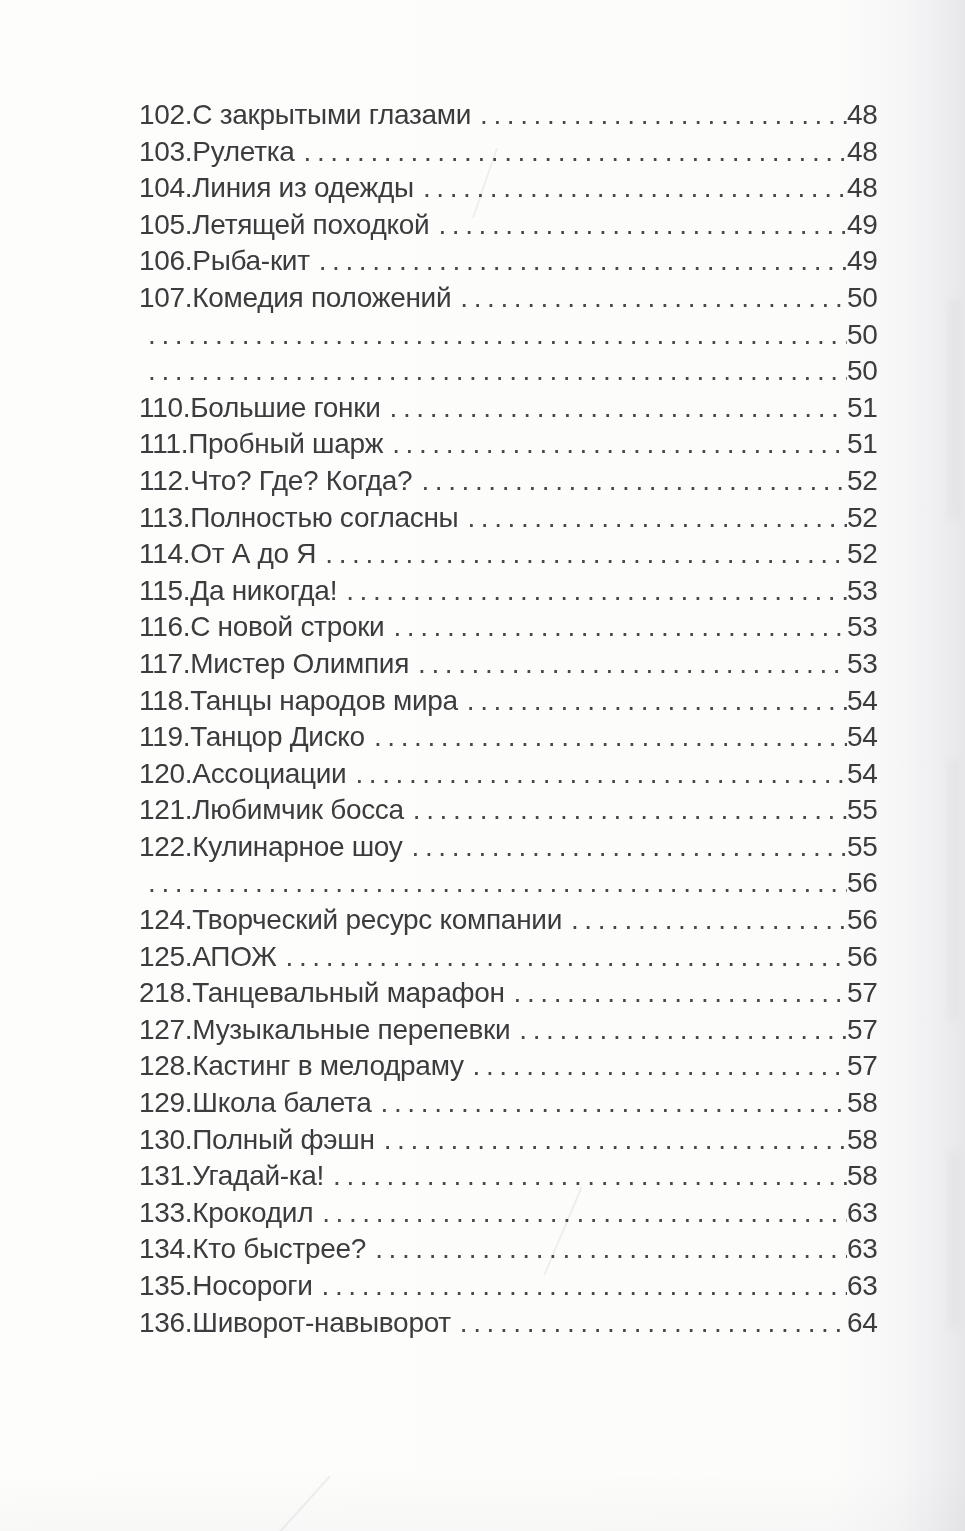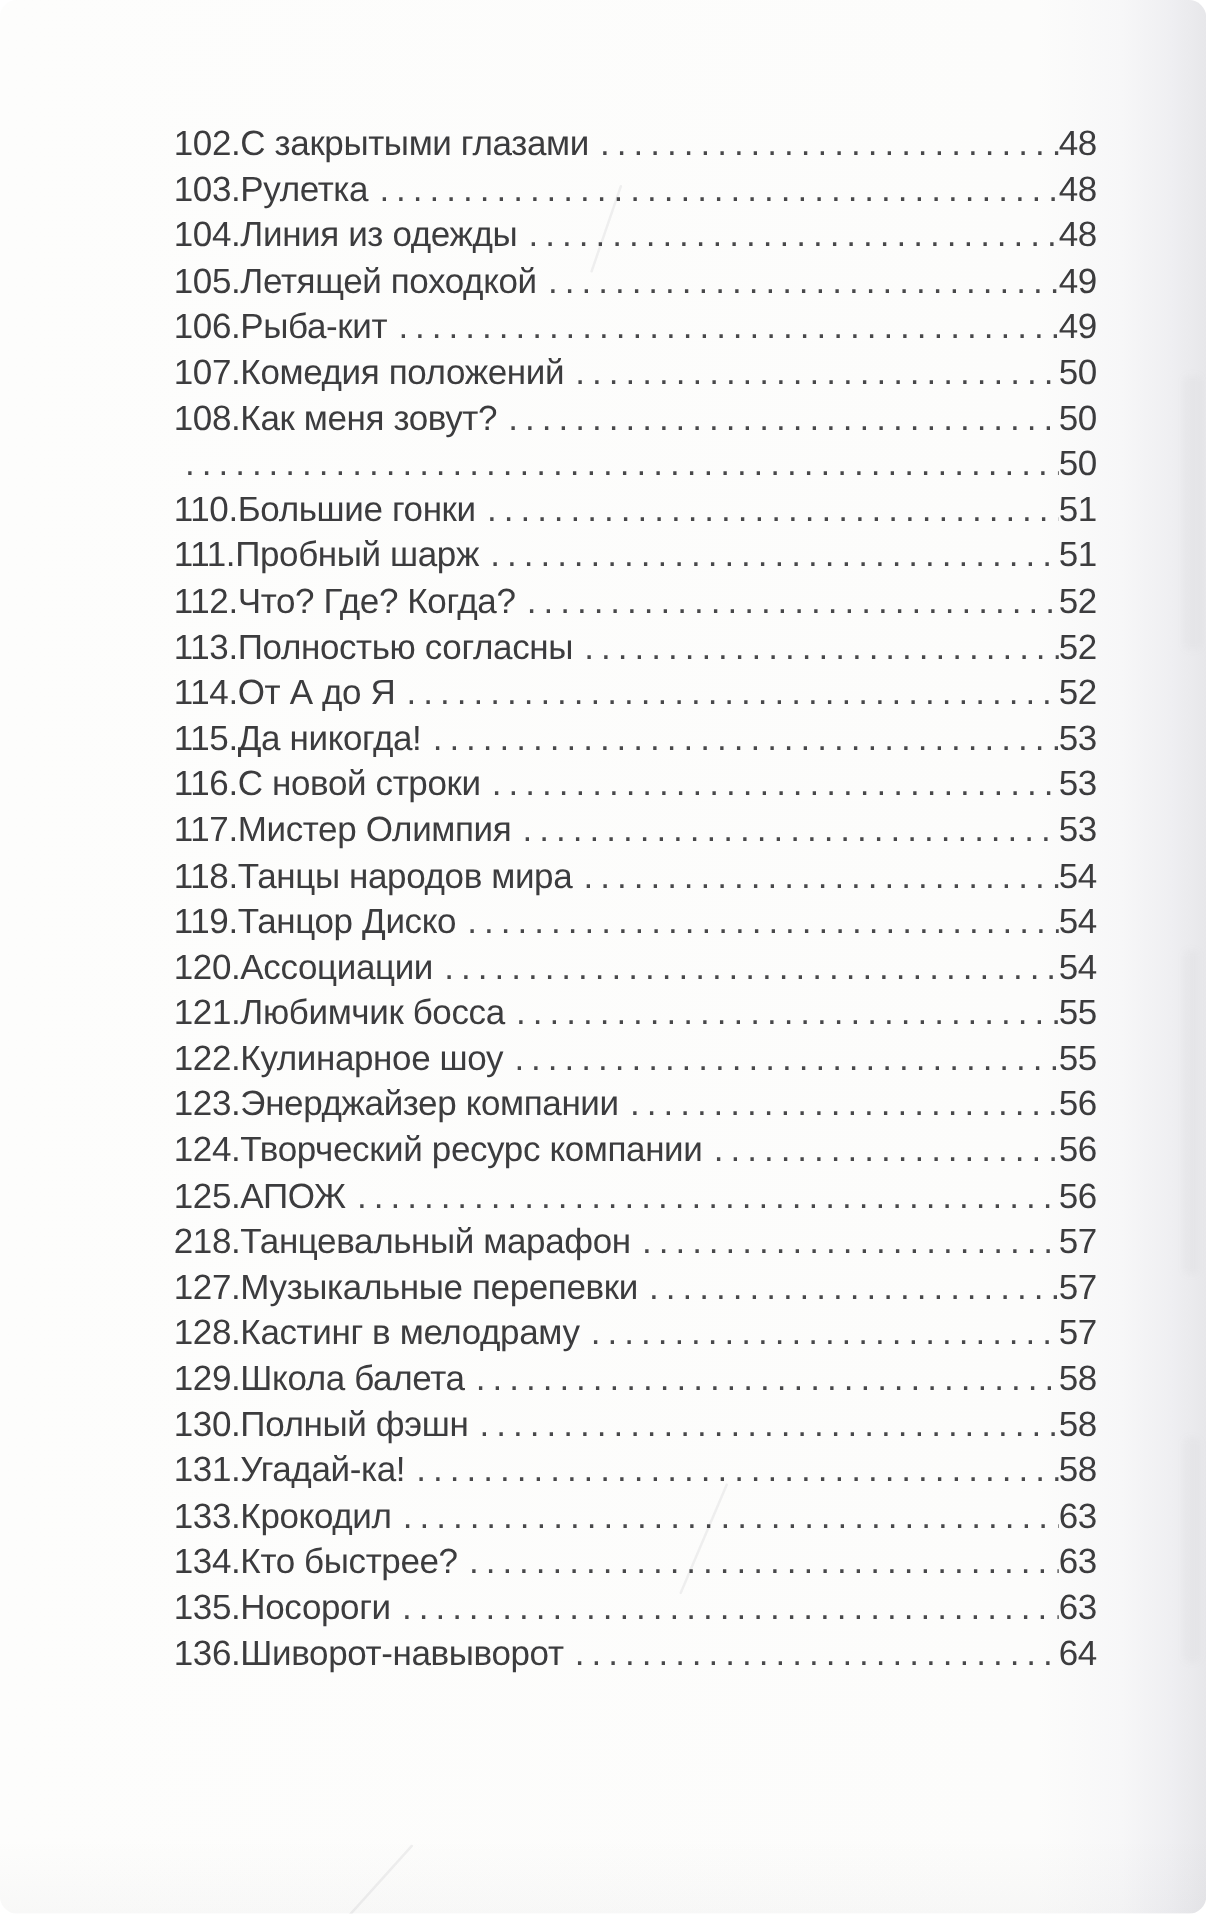--- a/index.html
+++ b/index.html
@@ -13,21 +13,20 @@
   }
   .page {
     position: relative;
     width: 965px;
     height: 1531px;
     background:
       linear-gradient(to bottom, rgba(0,0,0,0) 96%, rgba(40,40,55,0.025) 100%),
       linear-gradient(to right,
         #fdfdfc 0%, #fcfcfb 86%, #f7f7f8 93%,
         #efeff2 97%, #e7e7ea 100%);
-    border-radius: 14px;
   }
   .toc {
     position: absolute;
     left: 139px;
     top: 97px;
     width: 778px;
   }
   .toc-row {
     display: flex;
     align-items: baseline;
@@ -112,21 +111,20 @@
     <span class="page-num">49</span>
   </div>
 
   <div class="toc-row">
     <span class="entry-label">107.Комедия положений</span>
     <span class="leader"></span>
     <span class="page-num">50</span>
   </div>
 
   <div class="toc-row">
-    <span class="entry-label">108.Как меня зовут?</span>
     <span class="leader"></span>
     <span class="page-num">50</span>
   </div>
 
   <div class="toc-row">
     <span class="leader"></span>
     <span class="page-num">50</span>
   </div>
 
   <div class="toc-row">
@@ -201,21 +199,20 @@
     <span class="page-num">55</span>
   </div>
 
   <div class="toc-row">
     <span class="entry-label">122.Кулинарное шоу</span>
     <span class="leader"></span>
     <span class="page-num">55</span>
   </div>
 
   <div class="toc-row">
-    <span class="entry-label">123.Энерджайзер компании</span>
     <span class="leader"></span>
     <span class="page-num">56</span>
   </div>
 
   <div class="toc-row">
     <span class="entry-label">124.Творческий ресурс компании</span>
     <span class="leader"></span>
     <span class="page-num">56</span>
   </div>
 

